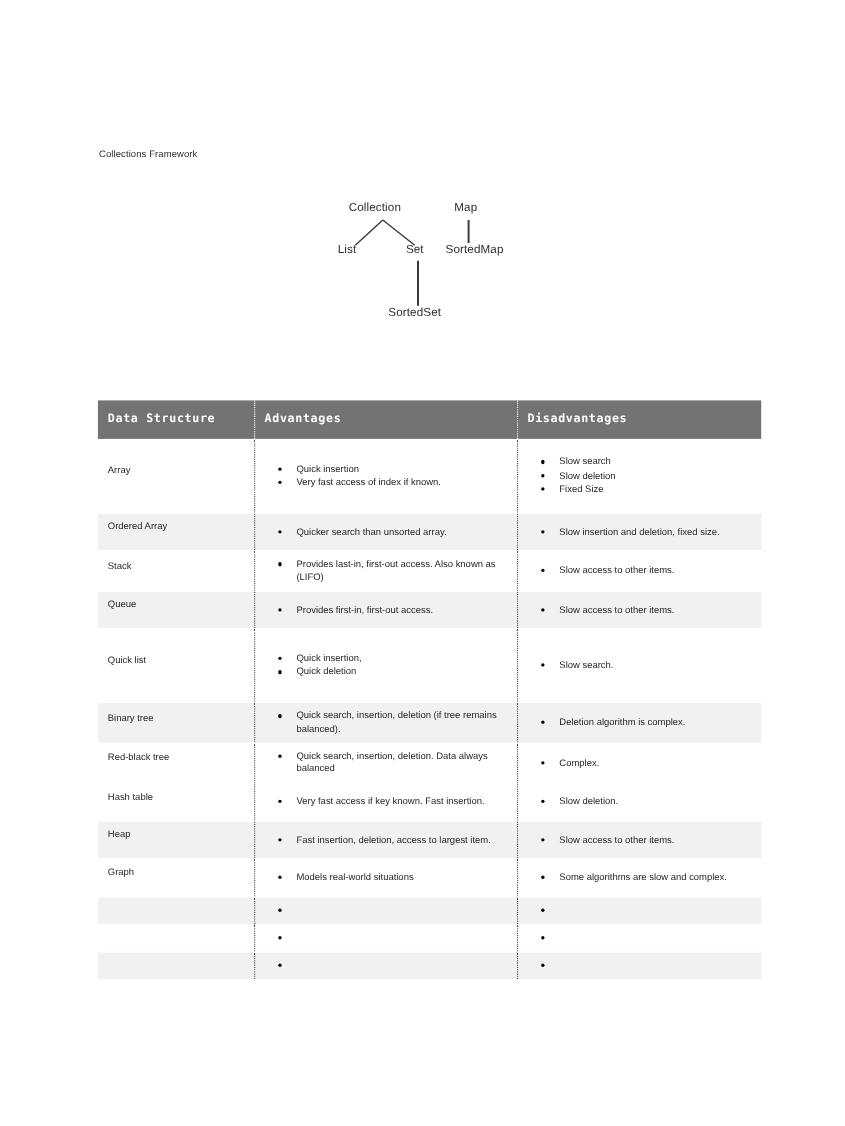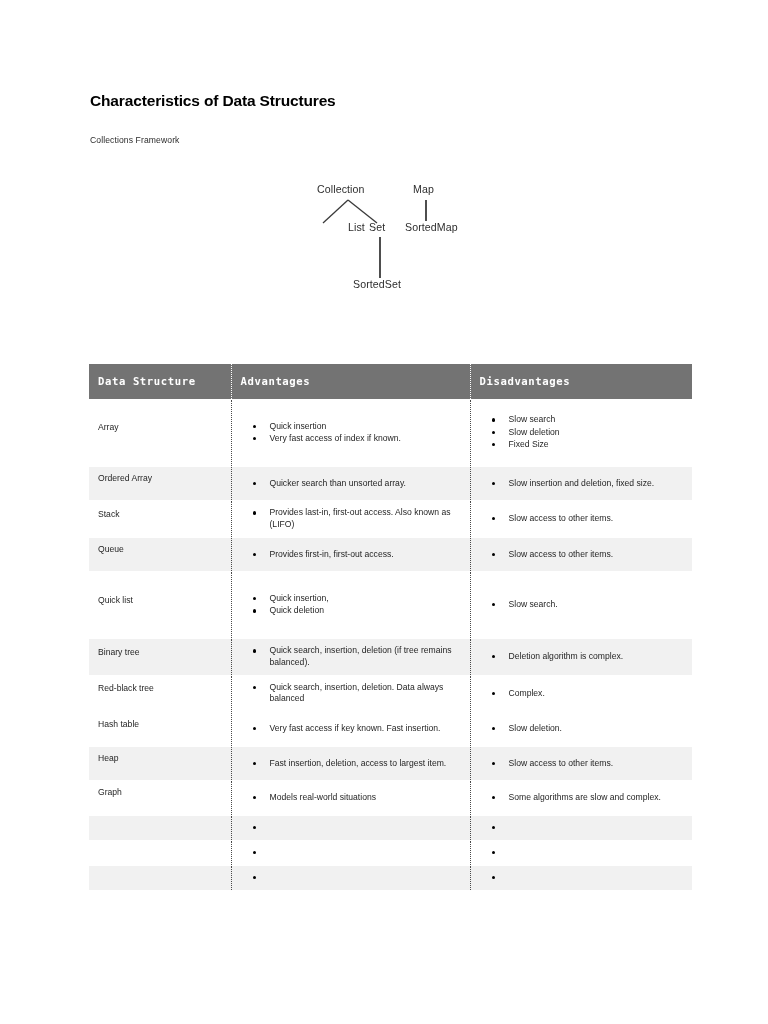--- a/index.html
+++ b/index.html
@@ -136,41 +136,40 @@
   }
   ul.blist li.empty { min-height: 11px; }
 
   .tall td { height: 44px; }
 </style>
 </head>
 <body>
 
 <div class="page">
 
-  <div class="doc-title">Characteristics of Data Structures</div>
 
   <div class="subtitle">Collections Framework</div>
 
   <div class="tree-wrap">
     <svg class="tree-svg" width="230" height="130" viewBox="0 0 230 130">
 
       <line x1="63" y1="25" x2="38" y2="48" stroke="#3a3a3a" stroke-width="1.3"></line>
 
       <line x1="63" y1="25" x2="92" y2="48" stroke="#3a3a3a" stroke-width="1.3"></line>
 
       <line x1="95" y1="62" x2="95" y2="103" stroke="#3a3a3a" stroke-width="1.8"></line>
 
       <line x1="141" y1="25" x2="141" y2="46" stroke="#3a3a3a" stroke-width="1.8"></line>
     </svg>
 
     <div class="tree-node" style="left:32px; top:8px;">Collection</div>
 
     <div class="tree-node" style="left:128px; top:8px;">Map</div>
 
-    <div class="tree-node" style="left:22px; top:46px;margin-left:41px;">List</div>
+    <div class="tree-node" style="left:22px; top:46px;">List</div>
 
     <div class="tree-node" style="left:84px; top:46px;">Set</div>
 
     <div class="tree-node" style="left:120px; top:46px;">SortedMap</div>
 
     <div class="tree-node" style="left:68px; top:103px;">SortedSet</div>
   </div>
 
   <table class="table">
     <colgroup>

